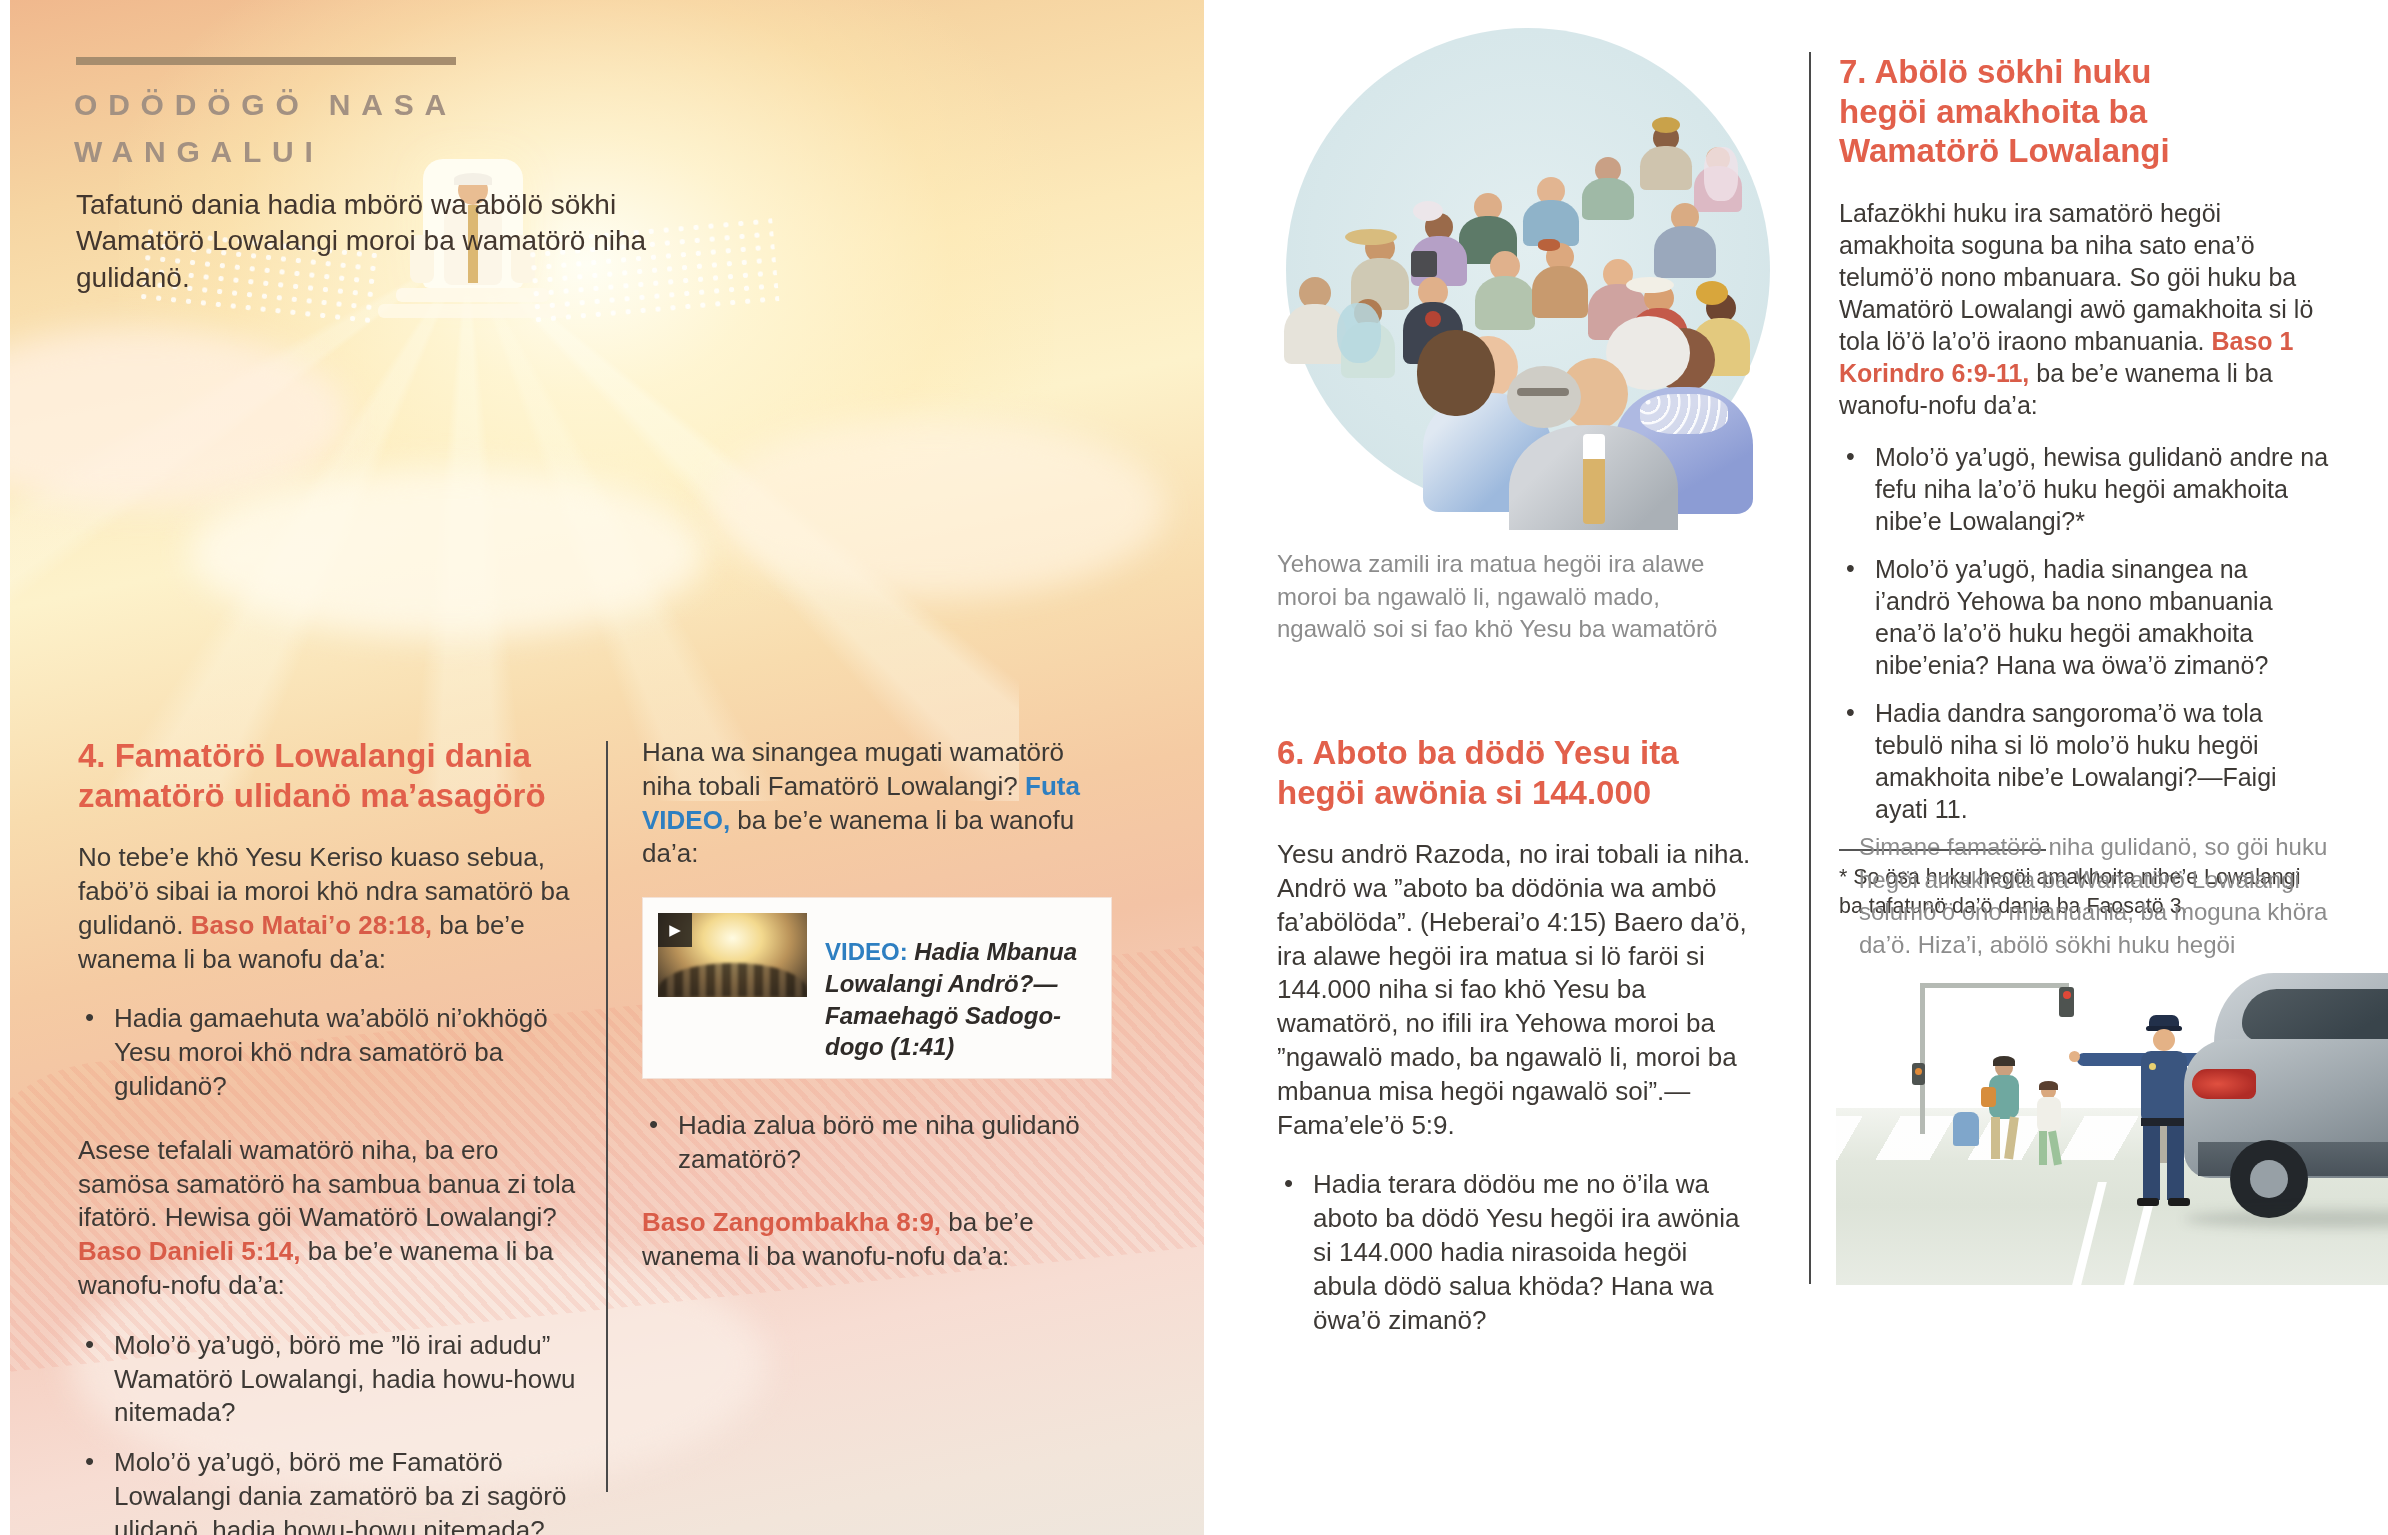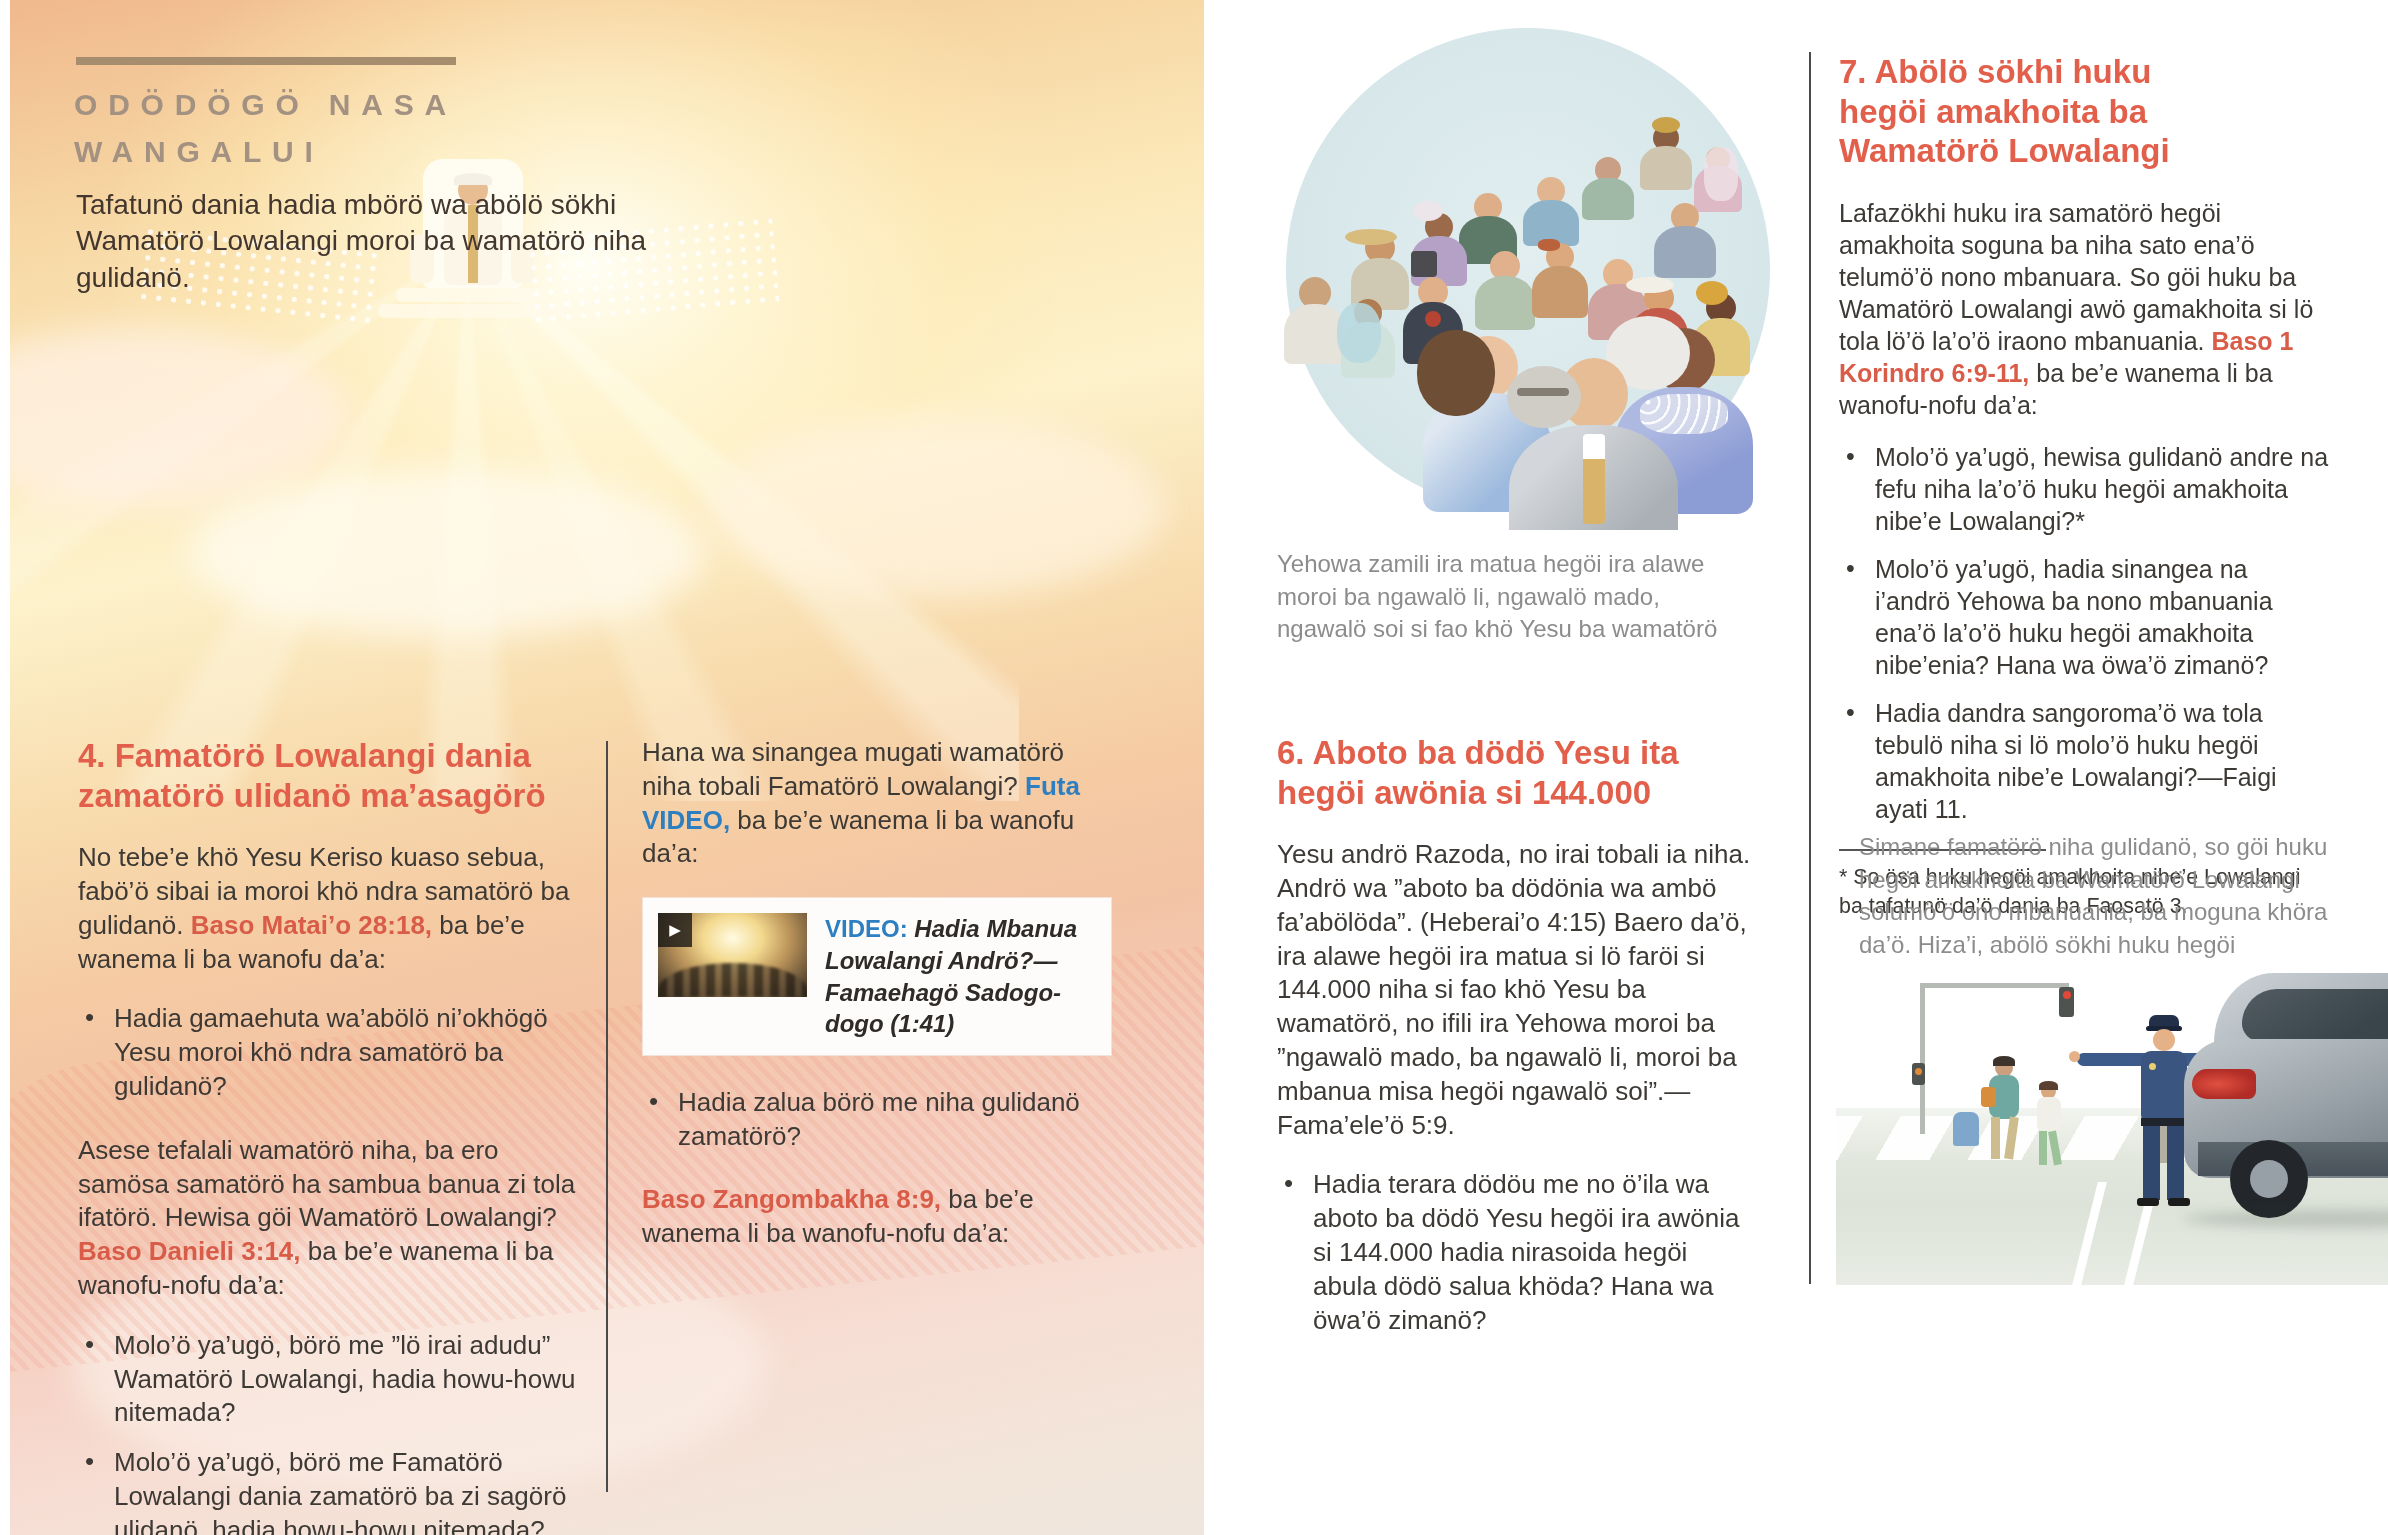--- a/index.html
+++ b/index.html
@@ -49,21 +49,21 @@
   
   .video-box{display:flex;gap:18px;background:#fdfcfa;border:1px solid #f3e2d8;padding:15px;
     margin:4px 0 30px 0;align-items:flex-start;cursor:pointer;}
   .thumb{position:relative;flex:0 0 149px;height:84px;overflow:hidden;
     background:radial-gradient(ellipse at 50% 30%,#fffbe2 0%,#f3d98e 28%,#b99259 55%,#5c4a33 85%,#3c3224 100%);}
   .thumb .crowd-sil{position:absolute;left:0;bottom:0;width:100%;height:34px;
     background:repeating-linear-gradient(90deg,rgba(40,32,22,.8) 0 9px,rgba(90,74,52,.65) 9px 16px);
     border-radius:50% 50% 0 0/80% 80% 0 0;filter:blur(1.5px);}
   .playbtn{position:absolute;left:0;top:0;width:34px;height:34px;background:rgba(20,20,20,.78);
     color:#fff;font-size:15px;display:flex;align-items:center;justify-content:center;}
-  .video-meta{font-size:24px;line-height:1.32;font-weight:bold;}
+  .video-meta{font-size:24px;line-height:1.32;font-weight:bold;margin-top:23px;}
   .video-meta .vlabel{color:#2e7fc1;font-style:normal;}
   .video-meta .vtitle,.video-meta .vdur{font-style:italic;color:#2f2b28;}
   
   .crowd-art{position:absolute;left:1224px;top:8px;width:582px;height:522px;overflow:hidden;}
   .crowd-circle{position:absolute;left:62px;top:20px;width:484px;height:484px;border-radius:50%;
     background:radial-gradient(circle at 50% 45%,#e2eef0 0%,#d7e7ea 60%,#cfe1e5 100%);}
   .pp{position:absolute;}
   .pp .hd{display:block;border-radius:50%;margin:0 auto;}
   .pp .bd{display:block;border-radius:46% 46% 12% 12%;margin-top:-5px;}
   .pp .ht{position:absolute;display:block;}
@@ -129,21 +129,21 @@
     <div class="intro bodytxt" style="font-size:28px;">Tafatunö dania hadia mbörö wa abölö sökhi Wamatörö Lowalangi moroi ba wamatörö niha gulidanö.</div>
 
     <div class="vdiv left"></div>
 
     <div class="col col4 bodytxt">
       <h2 class="sec-h">4. Famatörö Lowalangi dania zamatörö ulidanö ma’asagörö</h2>
       <p><span>No tebe’e khö Yesu Keriso kuaso sebua, fabö’ö sibai ia moroi khö ndra samatörö ba gulidanö. </span><span class="ref">Baso Matai’o 28:18,</span><span> ba be’e wanema li ba wanofu da’a:</span></p>
       <ul class="bul">
         <li>Hadia gamaehuta wa’abölö ni’okhögö Yesu moroi khö ndra samatörö ba gulidanö?</li>
       </ul>
-      <p><span>Asese tefalali wamatörö niha, ba ero samösa samatörö ha sambua banua zi tola ifatörö. Hewisa göi Wamatörö Lowalangi? </span><span class="ref">Baso Danieli 3:14,</span><span> ba be’e wanema li ba wanofu-nofu da’a:</span></p>
+      <p><span>Asese tefalali wamatörö niha, ba ero samösa samatörö ha sambua banua zi tola ifatörö. Hewisa göi Wamatörö Lowalangi? </span><span class="ref">Baso Danieli 5:14,</span><span> ba be’e wanema li ba wanofu-nofu da’a:</span></p>
       <ul class="bul">
         <li>Molo’ö ya’ugö, börö me ”lö irai adudu” Wamatörö Lowalangi, hadia howu-howu nitemada?</li>
         <li>Molo’ö ya’ugö, börö me Famatörö Lowalangi dania zamatörö ba zi sagörö ulidanö, hadia howu-howu nitemada?</li>
       </ul>
     </div>
 
     <div class="col col5 bodytxt">
       <p><span>Hana wa sinangea mugati wamatörö niha tobali Famatörö Lowalangi? </span><span class="link">Futa VIDEO,</span><span> ba be’e wanema li ba wanofu da’a:</span></p>
       <div class="video-box">
         <div class="thumb">

